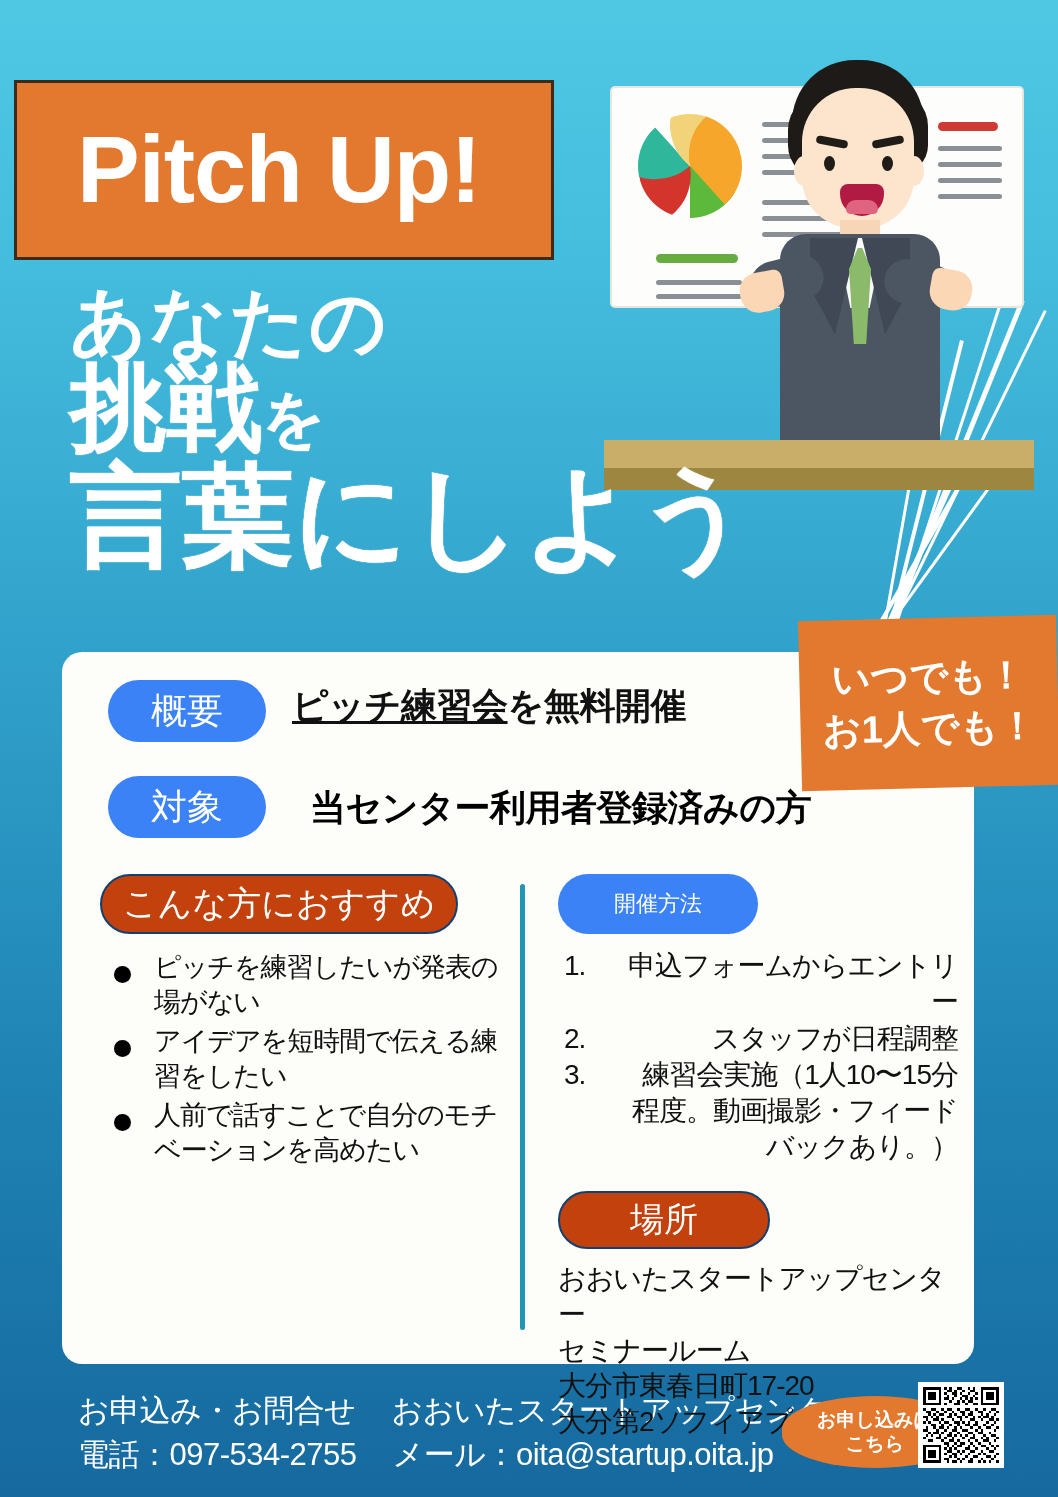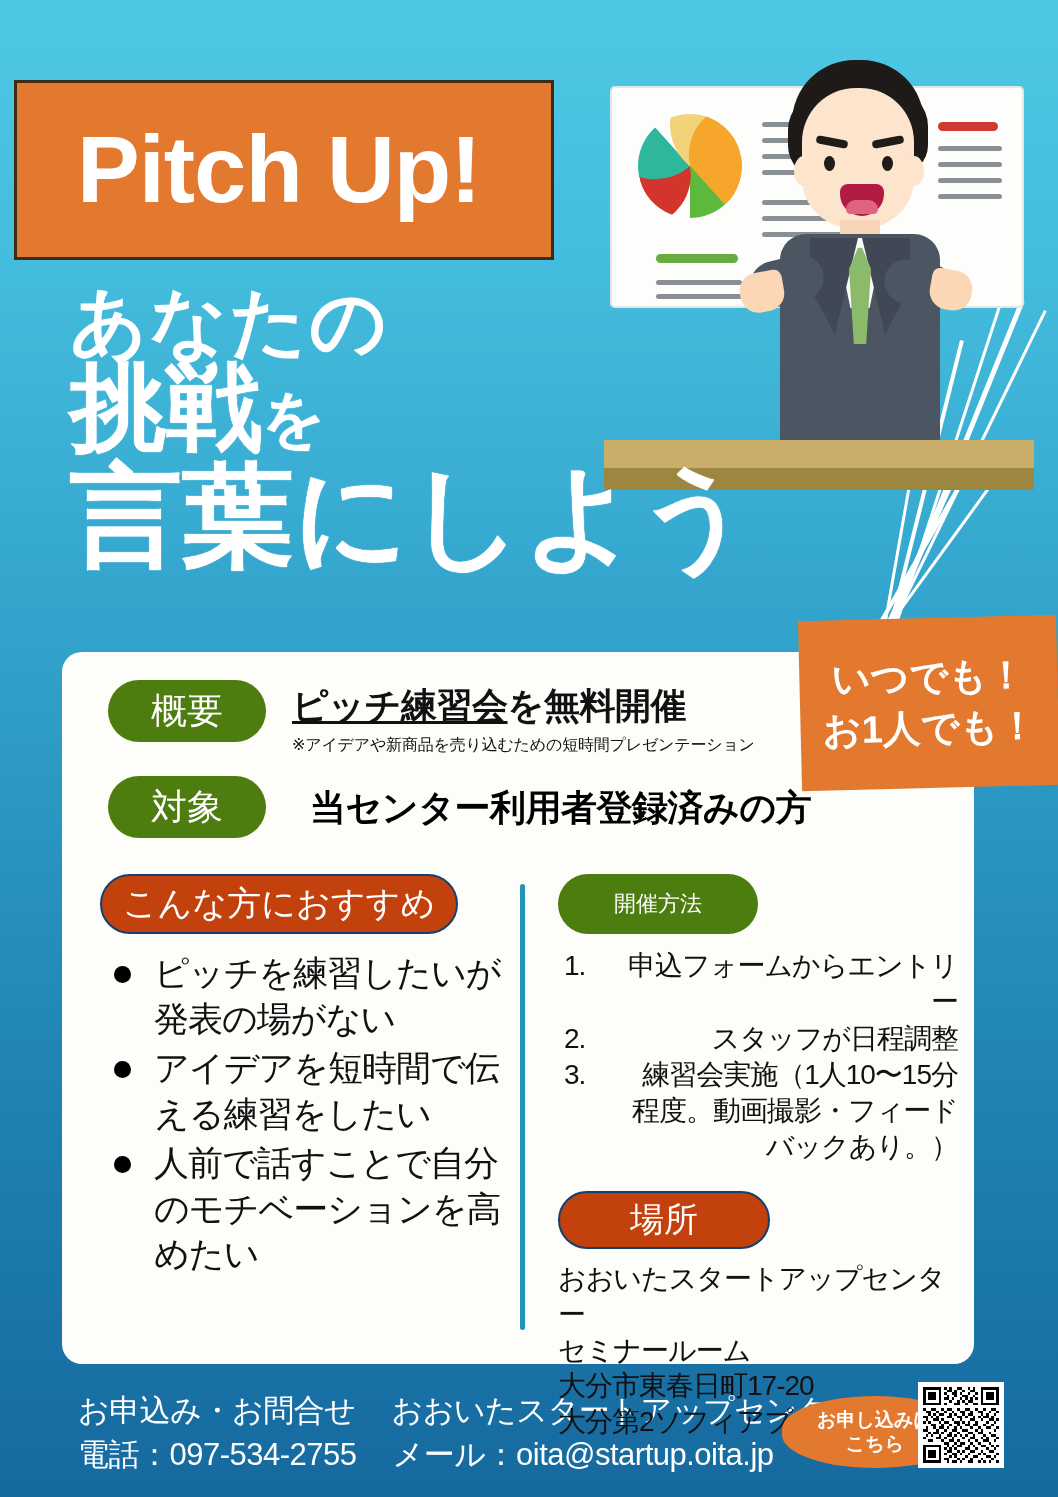--- a/index.html
+++ b/index.html
@@ -99,42 +99,42 @@
     background:#fdfdfa; border-radius:20px;
     z-index:5;
   }
 
   .row { display:flex; align-items:flex-start; }
   .pill {
     display:flex; align-items:center; justify-content:center;
     color:#ffffff; font-weight:500;
     border-radius:999px;
   }
-  .pill.navy { background:#4d7c0f; }
+  .pill.navy { background:#3b82f6; }
   .pill.blue { background:#c2410c; border:2px solid #14406e; }
 
   #row-gaiyo { position:absolute; left:46px; top:28px; width:840px; }
   #row-gaiyo .pill { width:158px; height:62px; font-size:36px; }
   #row-gaiyo .body { margin-left:26px; padding-top:2px; }
   #row-gaiyo .head { font-size:36px; font-weight:900; color:#111; letter-spacing:-0.5px; }
   #row-gaiyo .head u { text-decoration:underline; text-underline-offset:3px; }
   #row-gaiyo .note { font-size:16px; color:#111; margin-top:4px; letter-spacing:-0.2px; }
 
   #row-taisho { position:absolute; left:46px; top:124px; width:840px; }
   #row-taisho .pill { width:158px; height:62px; font-size:36px; }
   #row-taisho .head { margin-left:44px; font-size:36px; font-weight:900; color:#000000; letter-spacing:-0.5px; padding-top:8px; }
 
   #divider { position:absolute; left:458px; top:232px; width:5px; height:446px; background:#2095b8; border-radius:3px; }
 
   
   #col-left { position:absolute; left:38px; top:222px; width:412px; }
   #col-left .pill { width:358px; height:60px; font-size:34px; }
   #col-left ul { list-style:none; margin-top:16px; }
   #col-left li {
-    position:relative; padding-left:54px; font-size:35px; line-height:1.3;
+    position:relative; padding-left:54px; font-size:27px; line-height:1.3;
     color:#111; margin-bottom:4px; letter-spacing:-1px;
   }
   #col-left li::before {
     content:""; position:absolute; left:14px; top:16px;
     width:17px; height:17px; border-radius:50%; background:#000;
   }
 
   
   #col-right { position:absolute; left:496px; top:222px; width:400px; }
   #col-right .pill.navy { width:200px; height:60px; font-size:22px; }
@@ -272,21 +272,20 @@
     <div>いつでも！</div>
     <div>お1人でも！</div>
   </div>
 
   <div id="card">
 
     <div id="row-gaiyo" class="row">
       <div class="pill navy">概要</div>
       <div class="body">
         <div class="head"><u>ピッチ練習会</u><span>を無料開催</span></div>
-        <div class="note">※アイデアや新商品を売り込むための短時間プレゼンテーション</div>
       </div>
     </div>
 
     <div id="row-taisho" class="row">
       <div class="pill navy">対象</div>
       <div class="head">当センター利用者登録済みの方</div>
     </div>
 
     <div id="divider"></div>
 

